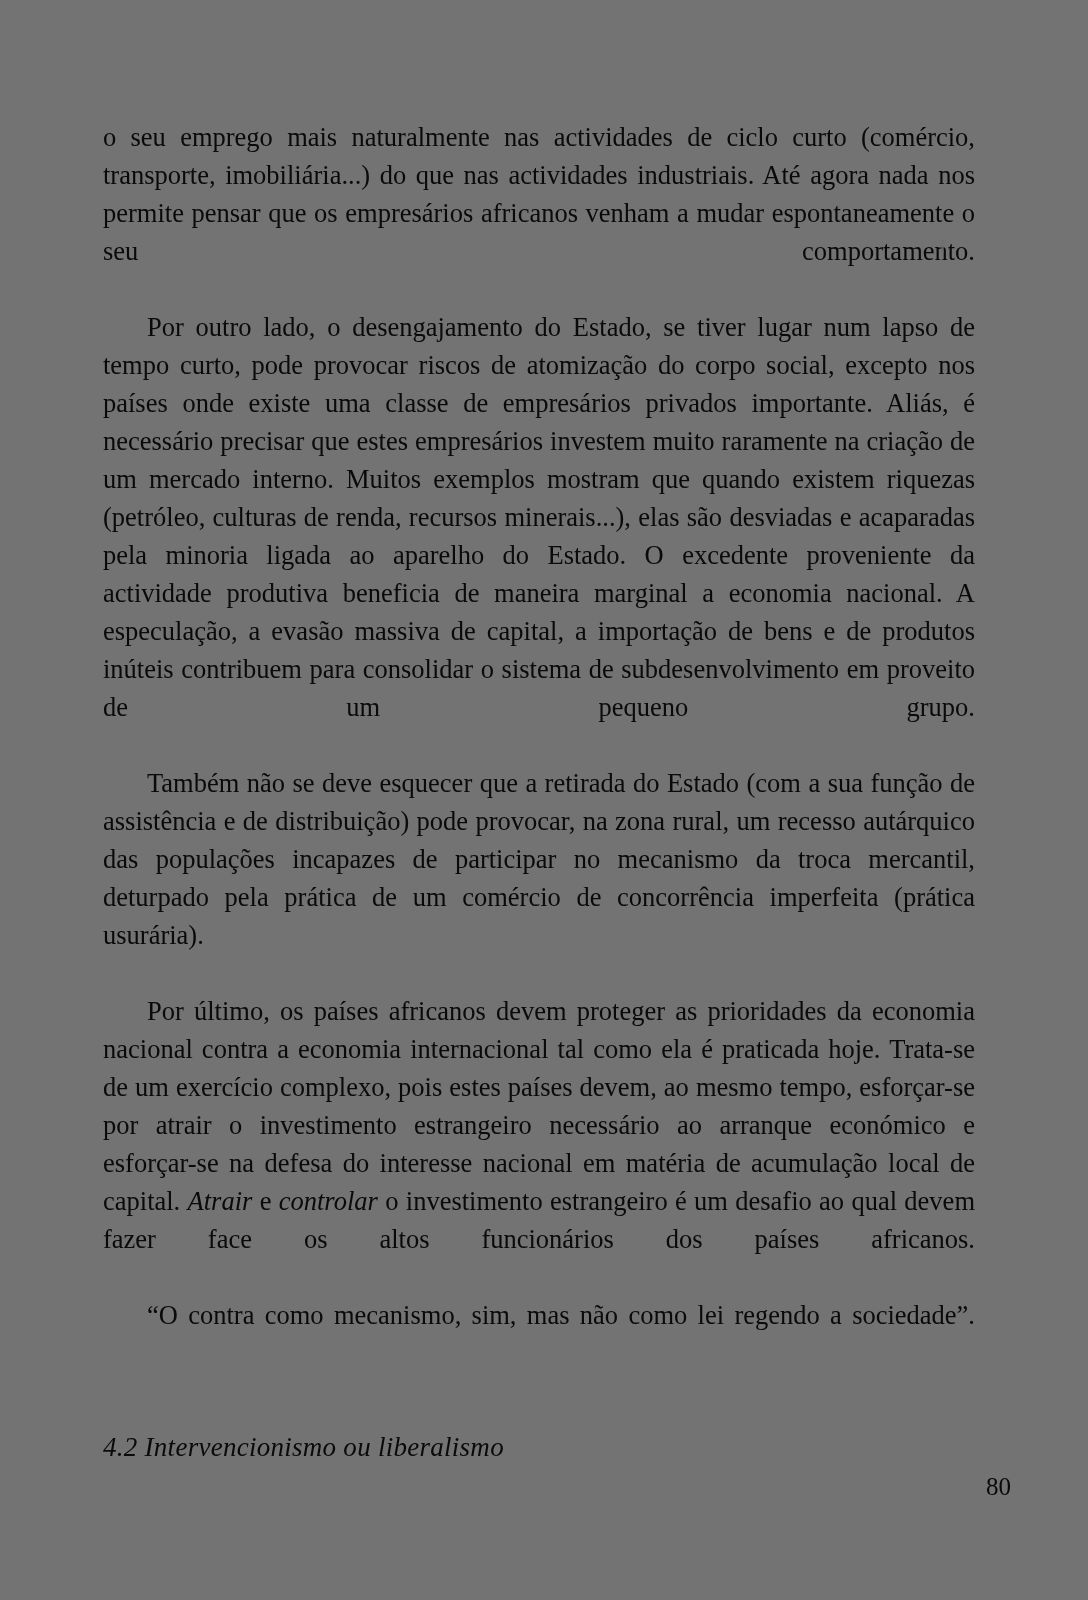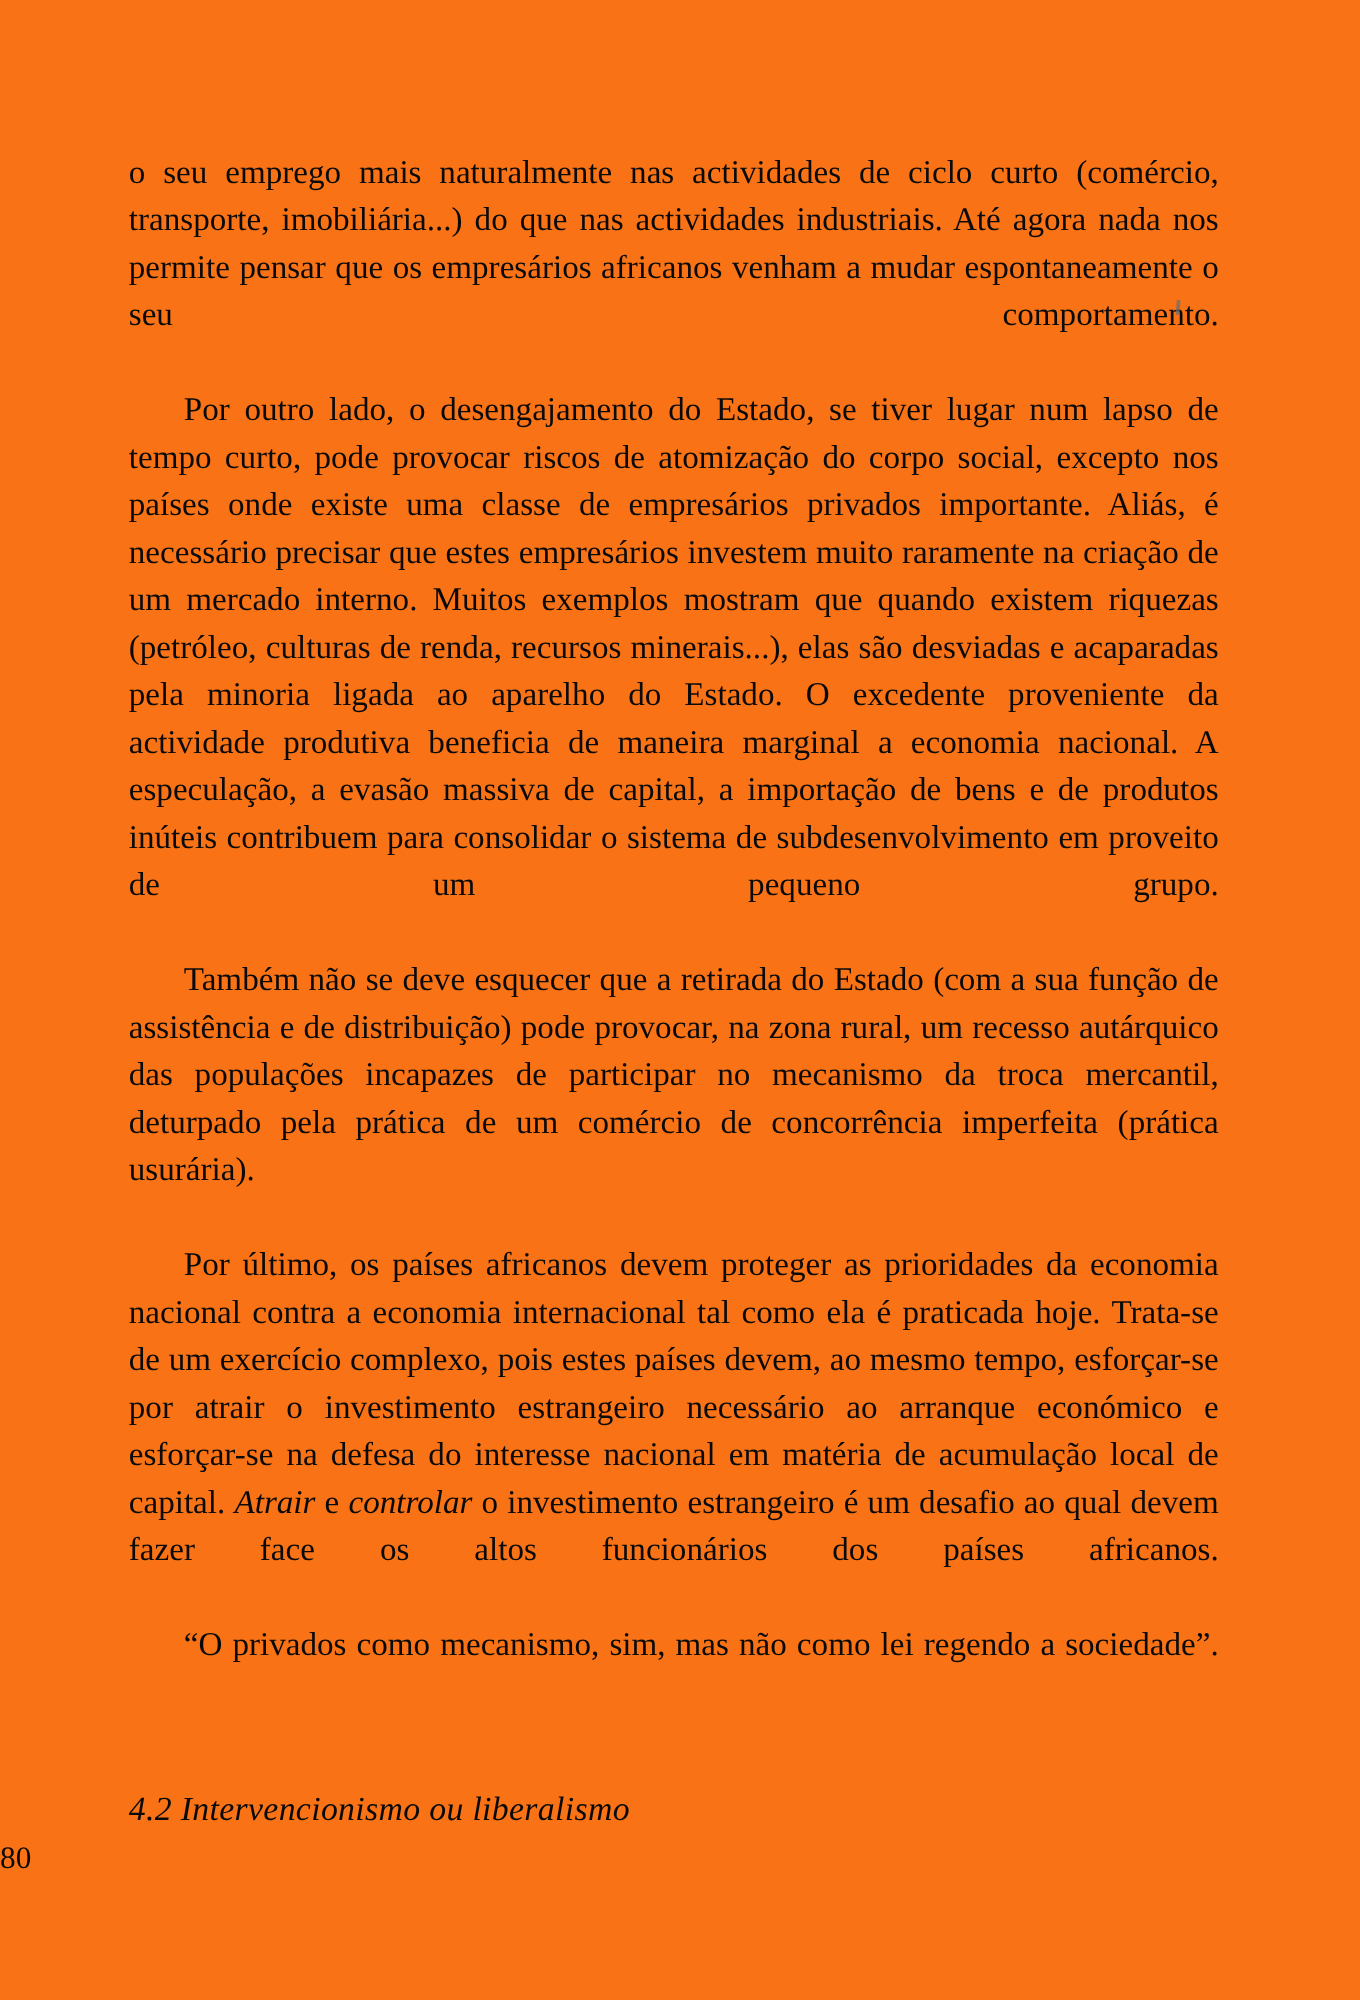--- a/index.html
+++ b/index.html
@@ -14,21 +14,21 @@
     font-family: "Liberation Serif", "DejaVu Serif", serif;
     color: #0a0a0a;
     overflow: hidden;
   }
 
   #page {
     position: absolute;
     left: 0; top: 0;
     width: 1088px;
     height: 1600px;
-    background: #f97316;
+    background: #737373;
   }
 
   #textblock {
     position: absolute;
     left: 103px;
     top: 118px;
     width: 872px;
   }
 
   p.para {
@@ -61,24 +61,24 @@
     font-style: italic;
     font-weight: normal;
     letter-spacing: 0.01em;
     text-align: left;
   }
 
   .gap-before-heading { height: 56px; }
 
   #folio {
     position: absolute;
-    left: 0;
+    left: 13px;
     top: 1472px;
     width: 998px;
-    text-align: left;
+    text-align: right;
     font-size: 25px;
     line-height: 30px;
     font-family: "Liberation Serif", "DejaVu Serif", serif;
   }
 
   
   #scan-artifact {
     position: absolute;
     left: 941px;
     top: 240px;
@@ -98,21 +98,21 @@
 
     <p class="para first">o seu emprego mais naturalmente nas actividades de ciclo curto (comércio, transporte, imobiliária...) do que nas actividades industriais. Até agora nada nos permite pensar que os empresários africanos venham a mudar espontaneamente o seu comportamento.</p>
 
     <p class="para">Por outro lado, o desengajamento do Estado, se tiver lugar num lapso de tempo curto, pode provocar riscos de atomização do corpo social, excepto nos países onde existe uma classe de empresários privados importante. Aliás, é necessário precisar que estes empresários investem muito raramente na criação de um mercado interno. Muitos exemplos mostram que quando existem riquezas (petróleo, culturas de renda, recursos minerais...), elas são desviadas e acaparadas pela minoria ligada ao aparelho do Estado. O excedente proveniente da actividade produtiva beneficia de maneira marginal a economia nacional. A especulação, a evasão massiva de capital, a importação de bens e de produtos inúteis contribuem para consolidar o sistema de subdesenvolvimento em proveito de um pequeno grupo.</p>
 
     <p class="para">Também não se deve esquecer que a retirada do Estado (com a sua função de assistência e de distribuição) pode provocar, na zona rural, um recesso autárquico das populações incapazes de participar no mecanismo da troca mercantil, deturpado pela prática de um comércio de concorrência imperfeita (prática usurária).</p>
 
     <p class="para"><span>Por último, os países africanos devem proteger as prioridades da economia nacional contra a economia internacional tal como ela é praticada hoje. Trata-se de um exercício complexo, pois estes países devem, ao mesmo tempo, esforçar-se por atrair o investimento estrangeiro necessário ao arranque económico e esforçar-se na defesa do interesse nacional em matéria de acumulação local de capital. </span><span class="it">Atrair</span><span> e </span><span class="it">controlar</span><span> o investimento estrangeiro é um desafio ao qual devem fazer face os altos funcionários dos países africanos.</span></p>
 
 
-    <p class="para">“O privados como mecanismo, sim, mas não como lei regendo a sociedade”.</p>
+    <p class="para">“O contra como mecanismo, sim, mas não como lei regendo a sociedade”.</p>
 
     <div class="gap-before-heading"></div>
 
     <h2 class="section-heading">4.2  Intervencionismo  ou  liberalismo</h2>
 
   </div>
 
   <div id="scan-artifact"></div>
 
   <div id="folio">80</div>

